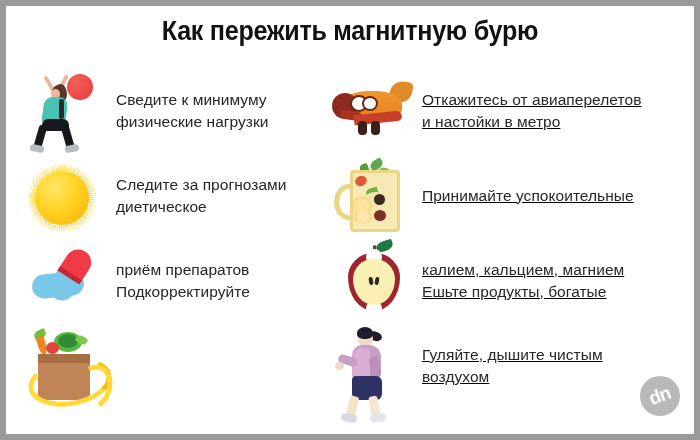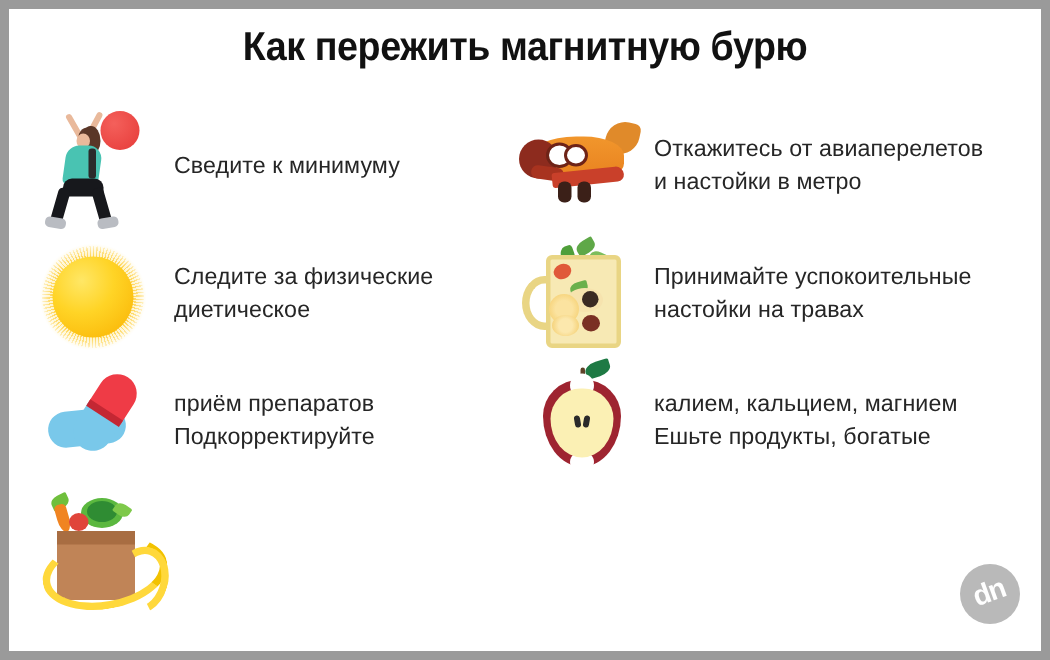--- a/index.html
+++ b/index.html
@@ -20,21 +20,21 @@
     font-family:"Liberation Sans","DejaVu Sans",sans-serif;
     font-weight:bold;
     font-size:27px;
     letter-spacing:-0.3px;
     color:#111111;
     transform:scaleX(0.93);
     transform-origin:center top;
   }
   .col{position:absolute;top:62px;width:330px;}
   #col-left{left:18px;}
-  #col-right{left:338px;}
+  #col-right{left:324px;text-decoration:underline;}
   .tip{
     position:relative;
     height:85px;
     display:flex;
     align-items:center;
   }
   .tip-icon{
     position:relative;
     width:92px;height:84px;
     flex:0 0 92px;
@@ -234,31 +234,32 @@
         <div class="ic ex-top"></div>
         <div class="ic ex-weight"></div>
         <div class="ic ex-pelvis"></div>
         <div class="ic ex-leg1"></div>
         <div class="ic ex-leg2"></div>
         <div class="ic ex-shoe1"></div>
         <div class="ic ex-shoe2"></div>
       </div>
       <div class="tip-text">
         <span>Сведите к минимуму</span>
+        <span>физические нагрузки</span>
       </div>
     </div>
 
     <div class="tip">
       <div class="tip-icon">
         <div class="ic sun-glow"></div>
         <div class="ic sun-rays"></div>
         <div class="ic sun-disc"></div>
       </div>
       <div class="tip-text">
-        <span>Следите за физические</span>
+        <span>Следите за прогнозами</span>
         <span>диетическое</span>
       </div>
     </div>
 
     <div class="tip">
       <div class="tip-icon">
         <div class="ic pill-blue"></div>
         <div class="ic pill2">
           <div class="p-top"></div>
           <div class="p-bot"></div>
@@ -318,41 +319,61 @@
         <div class="ic mug-straw2"></div>
         <div class="ic mug-leaf3"></div>
         <div class="ic mug-cream"></div>
         <div class="ic mug-orange"></div>
         <div class="ic mug-orange2"></div>
         <div class="ic mug-berry"></div>
         <div class="ic mug-berry2"></div>
       </div>
       <div class="tip-text">
         <span>Принимайте успокоительные</span>
-        <span>настойки на травах</span>
       </div>
     </div>
 
     <div class="tip">
       <div class="tip-icon">
         <div class="ic ap-leaf"></div>
         <div class="ic ap-stem"></div>
         <div class="ic ap-outer"></div>
         <div class="ic ap-notch"></div>
         <div class="ic ap-notch2"></div>
         <div class="ic ap-flesh"></div>
         <div class="ic ap-seed1"></div>
         <div class="ic ap-seed2"></div>
       </div>
       <div class="tip-text">
         <span>калием, кальцием, магнием</span>
         <span>Ешьте продукты, богатые</span>
       </div>
     </div>
 
+    <div class="tip">
+      <div class="tip-icon">
+        <div class="ic wk-pony"></div>
+        <div class="ic wk-head"></div>
+        <div class="ic wk-hair"></div>
+        <div class="ic wk-torso"></div>
+        <div class="ic wk-torso2"></div>
+        <div class="ic wk-arm2"></div>
+        <div class="ic wk-arm"></div>
+        <div class="ic wk-hand"></div>
+        <div class="ic wk-shorts"></div>
+        <div class="ic wk-leg1"></div>
+        <div class="ic wk-leg2"></div>
+        <div class="ic wk-shoe1"></div>
+        <div class="ic wk-shoe2"></div>
+      </div>
+      <div class="tip-text">
+        <span>Гуляйте, дышите чистым</span>
+        <span>воздухом</span>
+      </div>
+    </div>
 
   </div>
 
   <div id="watermark">
     <span>dn</span>
   </div>
 
 </div>
 
 </body></html>

